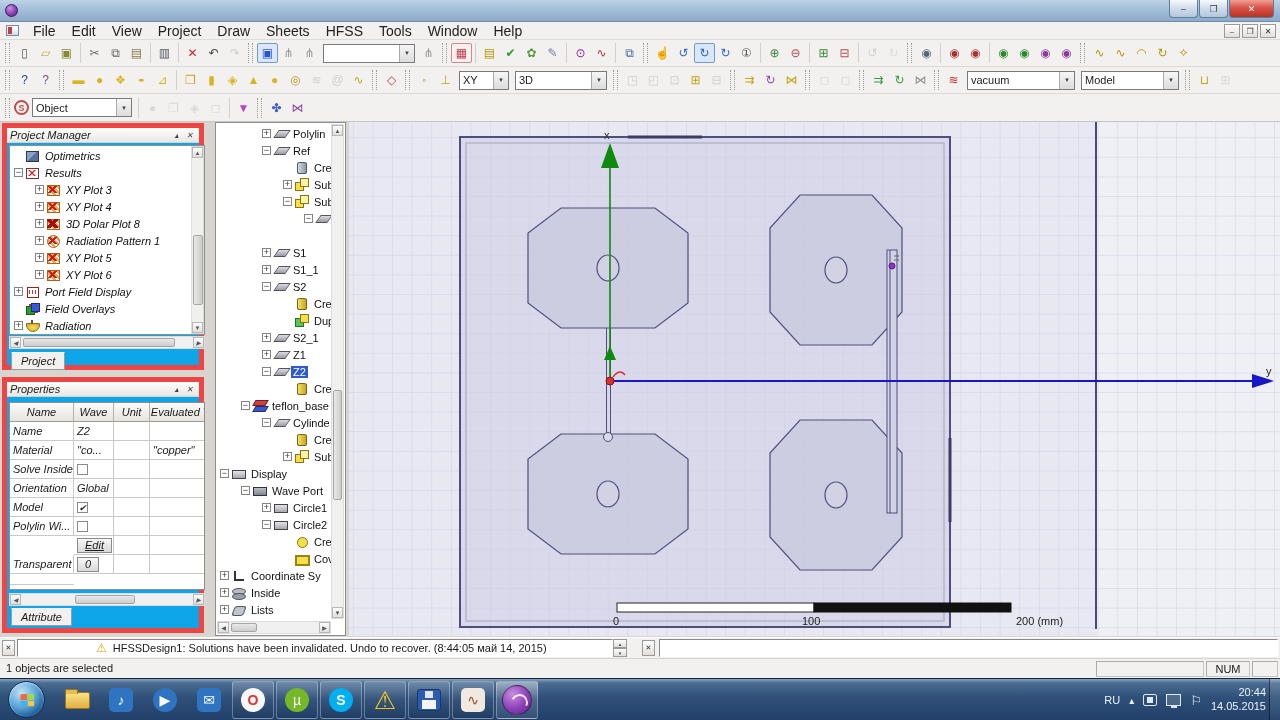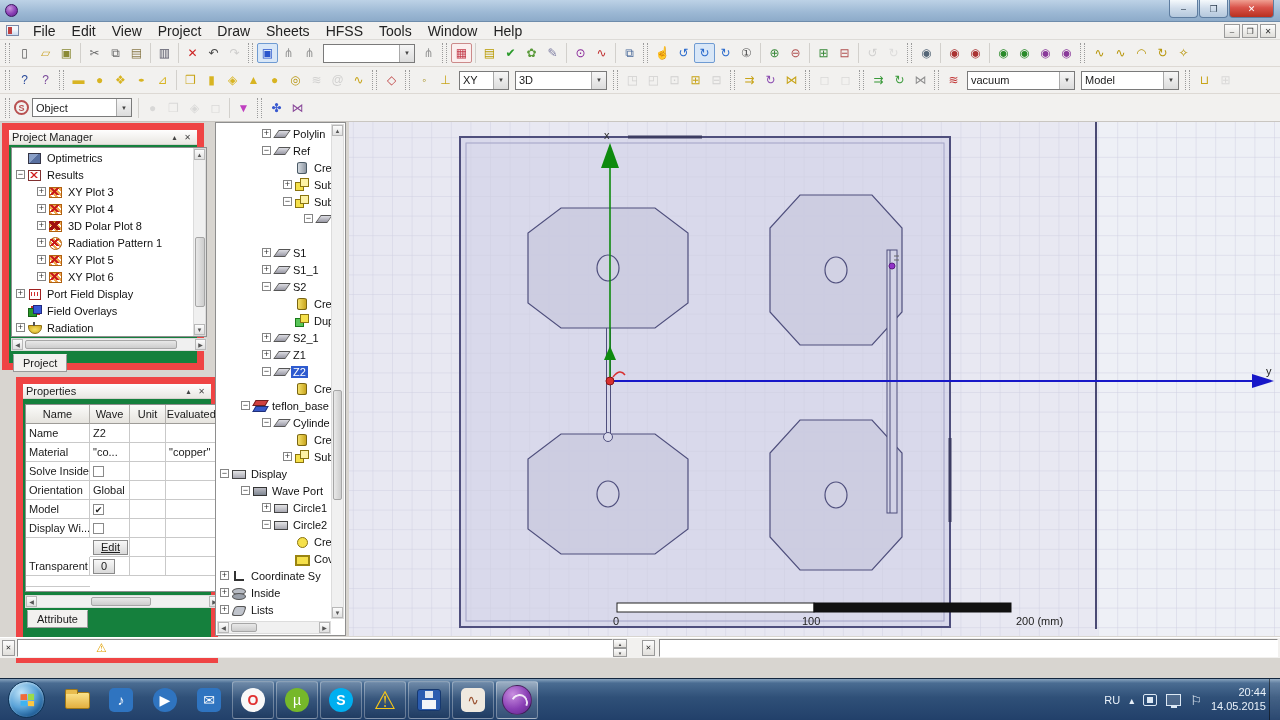--- a/index.html
+++ b/index.html
@@ -48,21 +48,21 @@
   .circle-s { width:15px; height:15px; border:2px solid #b85050; border-radius:50%; font-size:9px; font-weight:bold; }
   .tb-combo { height:19px; border:1px solid #7a7a7a; background:#fff; display:inline-flex; align-items:center;
     font-size:11px; margin:0 3px; flex:none; }
   .tb-combo .cval { flex:1; padding:0 3px; white-space:nowrap; overfl ow:hidden; }
   .tb-combo .dd { width:15px; height:17px; flex:none; background:linear-gradient(#f6f6f6,#dcdcdc); border-left:1px solid #aaa;
     font-size:6px; color:#444; display:flex; align-items:center; justify-content:center; }
 
   
   #workspace { position:absolute; left:0; top:122px; width:1280px; height:514px; background:#d8d5d0; }
 
-  .panel { position:absolute; background:#15803d; border:7px solid #ef4444; }
+  .panel { position:absolute; background:#0ea5e9; border:5px solid #ef4444;font-style:italic; }
   .ptitle { height:15px; display:flex; align-items:center; padding:0 3px; font-size:11px; color:#222;
     background:linear-gradient(#fefefe,#e9e7e2); border-bottom:1px solid #d5d2cd; }
   .ptitle .sp { flex:1; }
   .pt-btn { width:13px; height:12px; font-size:8px; color:#444; display:flex; align-items:center; justify-content:center;
     border:1px solid transparent; }
   .tab { position:absolute; height:18px; padding:0 9px; font-size:11px; line-height:17px;
     background:#f2f1ef; border:1px solid #9a9a9a; border-top:1px solid #f2f1ef; }
 
   
   #pm-panel { left:2px; top:1px; width:202px; height:247px; }
@@ -79,21 +79,21 @@
 
   
   .vscroll { position:absolute; width:13px; background:#f0f0f0; border:1px solid #dcdcdc; }
   .hscroll { position:absolute; height:13px; background:#f0f0f0; border:1px solid #dcdcdc; }
   .sarr { position:absolute; width:11px; height:11px; font-size:6px; color:#555; text-align:center; line-height:11px;
     background:linear-gradient(#fcfcfc,#e0e0e0); border:1px solid #b8b8b8; }
   .sthumb { position:absolute; background:linear-gradient(90deg,#e8e8e8,#cdcdcd); border:1px solid #a6a6a6; border-radius:2px; }
   .hthumb { background:linear-gradient(#e8e8e8,#cdcdcd); }
 
   
-  #props-panel { left:16px; top:255px; width:202px; height:286px; }
+  #props-panel { left:2px; top:255px; width:202px; height:256px; }
   #prop-table { position:absolute; left:2px; top:20px; width:196px; height:188px; background:#fff; border:1px solid #8e8e8e; overflow:hidden; }
   .prow { display:flex; height:19px; }
   .pcell { border-right:1px solid #c9c9c9; border-bottom:1px solid #c9c9c9; padding:0 3px; font-size:11px;
     display:flex; align-items:center; white-space:nowrap; overflow:hidden; flex:none; }
   .phead .pcell { background:linear-gradient(#fbfbfa,#e6e4df); border-right:1px solid #b2b0ac; border-bottom:1px solid #9e9c98;
     justify-content:center; }
   .cb { width:11px; height:11px; border:1px solid #8a8a8a; background:#fff; font-size:9px; line-height:10px; text-align:center; color:#222; }
   .pbtn { border:1px solid #8a8a8a; background:linear-gradient(#f8f8f8,#d9d9d9); padding:0 7px; height:15px; line-height:13px; font-size:11px; }
   .pbtn.u { text-decoration:underline; }
 
@@ -514,21 +514,21 @@
           </div>
           <div class="prow">
             <div class="pcell" style="width: 64px;">Model</div>
             <div class="pcell" style="width: 40px;">
               <span class="cb">✔</span>
             </div>
             <div class="pcell" style="width: 36px;"></div>
             <div class="pcell" style="width: 62px;"></div>
           </div>
           <div class="prow">
-            <div class="pcell" style="width: 64px;">Display Wi...</div>
+            <div class="pcell" style="width: 64px;">Polylin Wi...</div>
             <div class="pcell" style="width: 40px;">
               <span class="cb"></span>
             </div>
             <div class="pcell" style="width: 36px;"></div>
             <div class="pcell" style="width: 62px;"></div>
           </div>
           <div class="prow">
             <div class="pcell" style="width: 64px; margin-top: 48px;">Color</div>
             <div class="pcell" style="width: 40px;">
               <span class="pbtn u">Edit</span>
@@ -772,29 +772,36 @@
         <text x="802" y="625" font-size="11" fill="#222">100</text>
         <text x="1016" y="625" font-size="11" fill="#222">200 (mm)</text>
       </svg>
     </div>
   </div>
 
   <div id="msgbar">
     <div class="msg-close">✕</div>
     <div class="msg-field" id="msg-field1">
       <span class="warn-glyph">⚠</span>
+      <span>HFSSDesign1: Solutions have been invalidated. Undo to recover. (8:44:05 май 14, 2015)</span>
     </div>
     <div class="spinner">
       <div class="spin-btn" style="top:0;">▴</div>
       <div class="spin-btn" style="top:9px;">▾</div>
     </div>
     <div class="msg-close" style="left:642px;">✕</div>
     <div class="msg-field" id="msg-field2"></div>
   </div>
 
+  <div id="statusbar">
+    <span id="status-left">1 objects are selected</span>
+    <div class="scell" style="left:1096px;width:108px;"></div>
+    <div class="scell" style="left:1206px;width:44px;">NUM</div>
+    <div class="scell" style="left:1252px;width:26px;"></div>
+  </div>
 
   <div id="taskbar">
     <div class="orb">
       <span class="flag">
         <span class="fq1"></span>
           <span class="fq2"></span>
           <span class="fq3"></span>
           <span class="fq4"></span>
       </span>
     </div>

